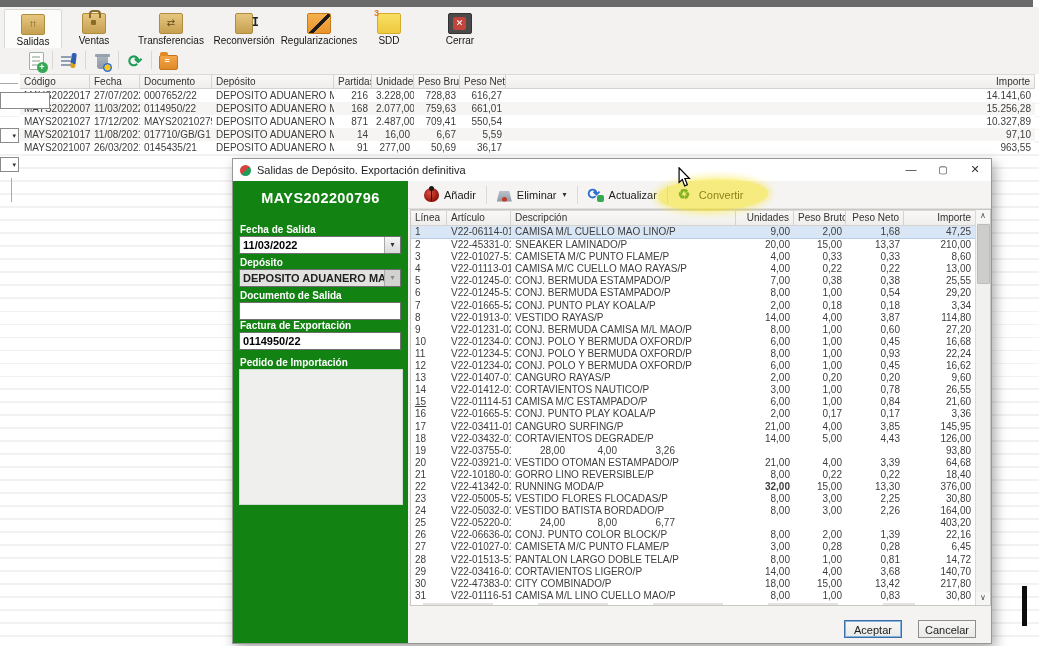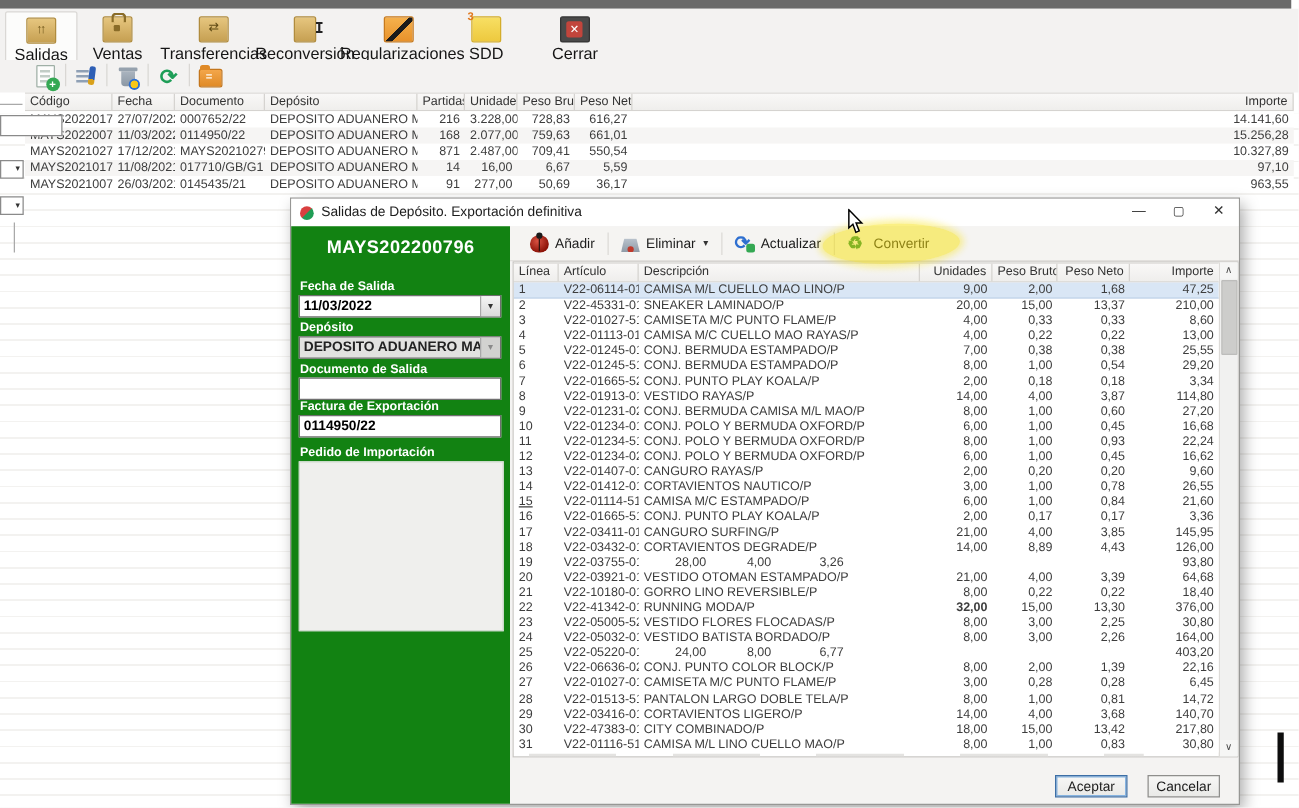--- a/index.html
+++ b/index.html
@@ -5,21 +5,21 @@
   html,body{margin:0;padding:0}
   body{width:1039px;height:646px;position:relative;overflow:hidden;background:#fff;
        font-family:"Liberation Sans",sans-serif;-webkit-font-smoothing:antialiased}
   .abs{position:absolute}
 
   
   .topstrip{left:0;top:0;width:1033px;height:7px;background:#6a6a6a}
 
   
   .ribbon{left:0;top:7px;width:1039px;height:41px;background:#f3f2f1}
-  .rtab{position:absolute;top:2px;height:39px;text-align:center;font-size:13px;color:#151515;cursor:default}
+  .rtab{position:absolute;top:2px;height:39px;text-align:center;font-size:10px;color:#151515;cursor:default}
   .rtab.selected{background:#fcfcfb;border:1px solid #dad8d5;border-radius:2px}
   .rlabel{display:block;margin-top:1px;white-space:nowrap}
   .ricon{display:block;width:22px;height:19px;margin:4px auto 0;border-radius:2px;position:relative}
   .ic-tan{background:linear-gradient(#e6c67f,#c6a052);border:1px solid #b08c3e;color:#6e5518}
   .ic-salidas::after{content:"↑↑";position:absolute;inset:0;font-size:10px;font-weight:bold;line-height:18px;letter-spacing:-2px;text-indent:-2px;color:#6e5518}
   .ic-ventas::before{content:"";position:absolute;left:6px;top:-4px;width:8px;height:6px;border:2px solid #8a6c28;border-bottom:none;border-radius:4px 4px 0 0}
   .ic-ventas::after{content:"";position:absolute;left:8px;top:6px;width:5px;height:5px;background:#8a6c28;border-radius:1px}
   .ic-transf::after{content:"⇄";position:absolute;inset:0;font-size:10px;line-height:18px;color:#5f4a14}
   .ic-reconv{width:16px}
   .ic-reconv::after{content:"I";position:absolute;right:-7px;top:1px;font-family:"DejaVu Sans Mono",monospace;font-size:12px;font-weight:bold;color:#222}
@@ -491,21 +491,21 @@
           <span class="tcell" style="width: 58px; text-align: right;">21,00</span>
           <span class="tcell" style="width: 52px; text-align: right;">4,00</span>
           <span class="tcell" style="width: 58px; text-align: right;">3,85</span>
           <span class="tcell flexcell" style="flex: 1 1 0%; text-align: right;">145,95</span>
         </div>
         <div class="trow">
           <span class="tcell" style="width: 36px; text-align: left;">18</span>
           <span class="tcell" style="width: 64px; text-align: left;">V22-03432-01</span>
           <span class="tcell" style="width: 225px; text-align: left;">CORTAVIENTOS DEGRADE/P</span>
           <span class="tcell" style="width: 58px; text-align: right;">14,00</span>
-          <span class="tcell" style="width: 52px; text-align: right;">8,89</span>
+          <span class="tcell" style="width: 52px; text-align: right;">5,00</span>
           <span class="tcell" style="width: 58px; text-align: right;">4,43</span>
           <span class="tcell flexcell" style="flex: 1 1 0%; text-align: right;">126,00</span>
         </div>
         <div class="trow">
           <span class="tcell" style="width: 36px; text-align: left;">19</span>
           <span class="tcell" style="width: 64px; text-align: left;">V22-03755-01</span>
           <span class="tcell" style="width: 58px; text-align: right;">28,00</span>
           <span class="tcell" style="width: 52px; text-align: right;">4,00</span>
           <span class="tcell" style="width: 58px; text-align: right;">3,26</span>
           <span class="tcell flexcell" style="flex: 1 1 0%; text-align: right;">93,80</span>

